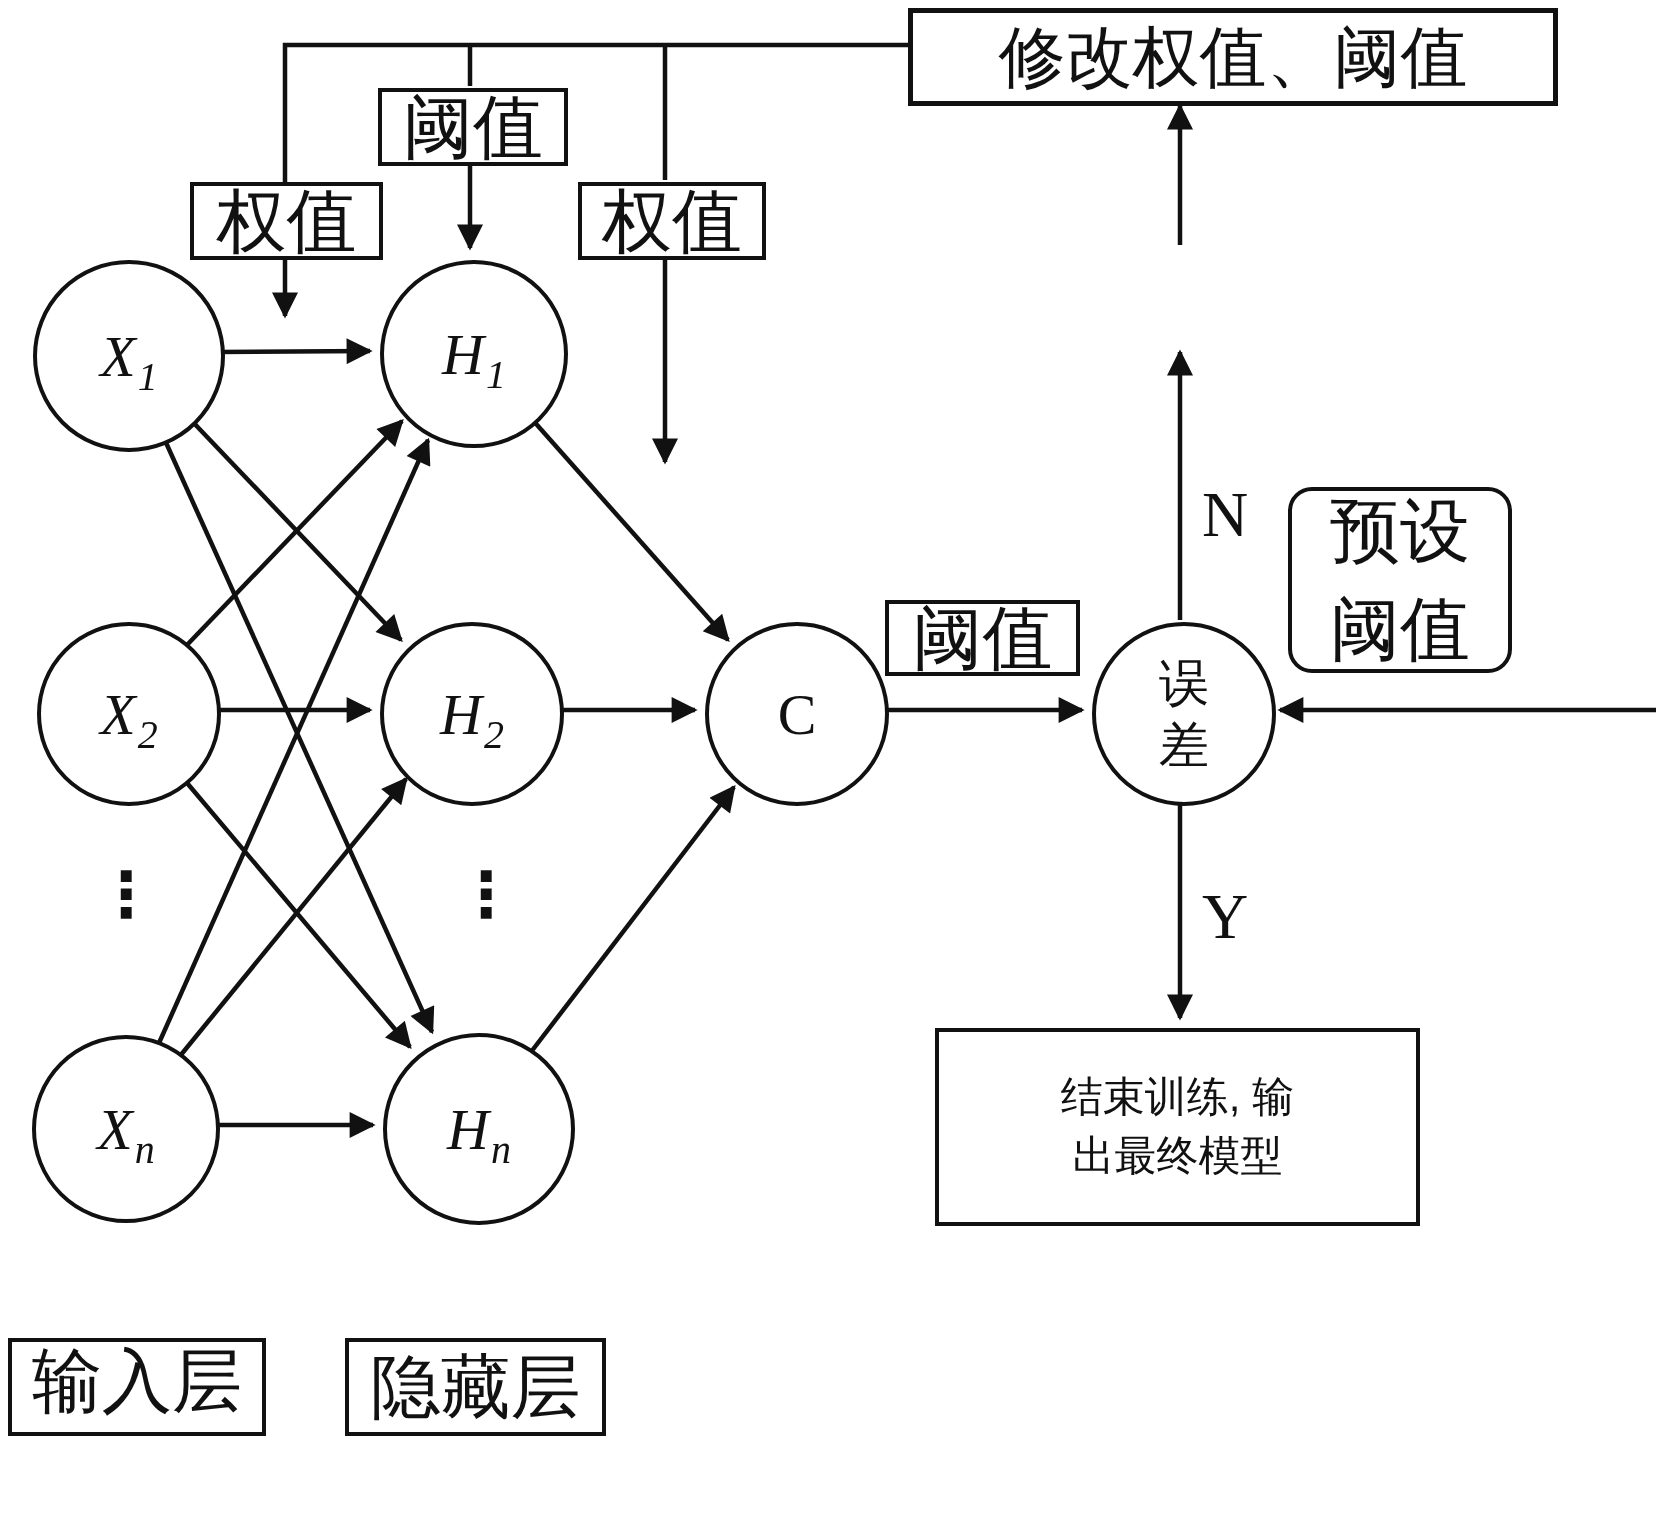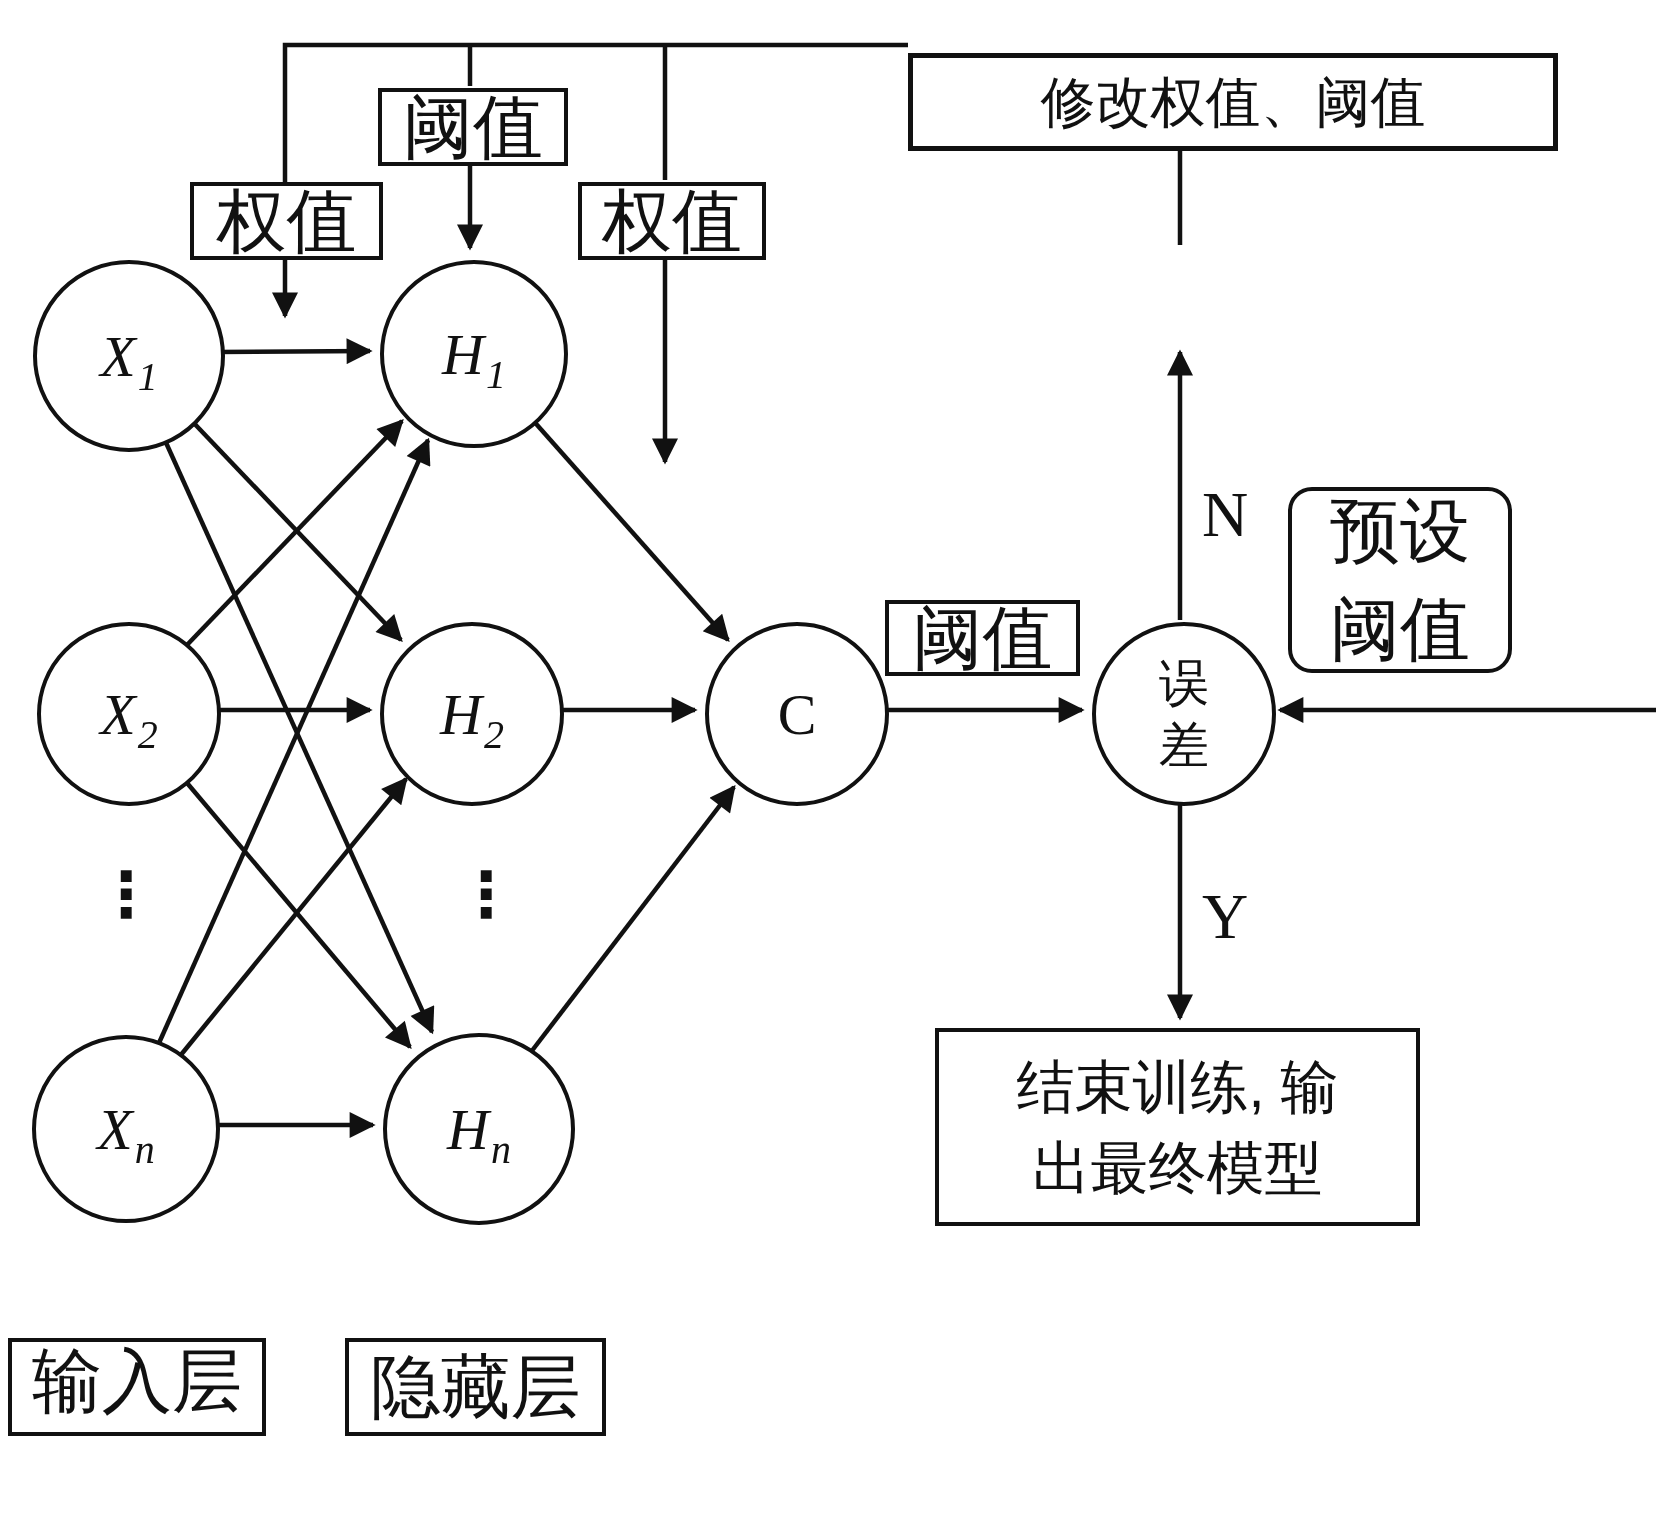--- a/index.html
+++ b/index.html
@@ -9,22 +9,22 @@
   .node{position:absolute;z-index:2;border:4px solid #111;border-radius:50%;background:#fff;
         display:flex;align-items:center;justify-content:center;}
   .nl{font-family:"Liberation Serif",serif;font-style:italic;font-size:58px;
       display:flex;align-items:baseline;}
   .nl.roman{font-style:normal;}
   .ns{font-size:40px;transform:translateY(14px);margin-left:2px;}
   .err-text{font-size:50px;line-height:1.25;text-align:center;}
   .box{position:absolute;z-index:2;border:4px solid #111;background:#fff;
        display:flex;flex-direction:column;align-items:center;justify-content:center;
        font-size:70px;line-height:1.4;text-align:center;white-space:nowrap;}
-  .box.xl{font-size:55px;border-width:5px;margin-top:45px;}
-  .box.finish{font-size:58px;white-space:normal;justify-content:center;}
+  .box.xl{font-size:67px;border-width:5px;}
+  .box.finish{font-size:42px;white-space:normal;justify-content:center;}
   .dots{position:absolute;z-index:2;font-size:62px;font-weight:bold;
         font-family:"DejaVu Sans",sans-serif;}
   .branch{position:absolute;z-index:2;font-family:"Liberation Serif",serif;font-size:64px;}
 </style>
 </head>
 <body>
 
 <div class="canvas">
 
   <svg class="edges" width="1656" height="1522" viewBox="0 0 1656 1522">

